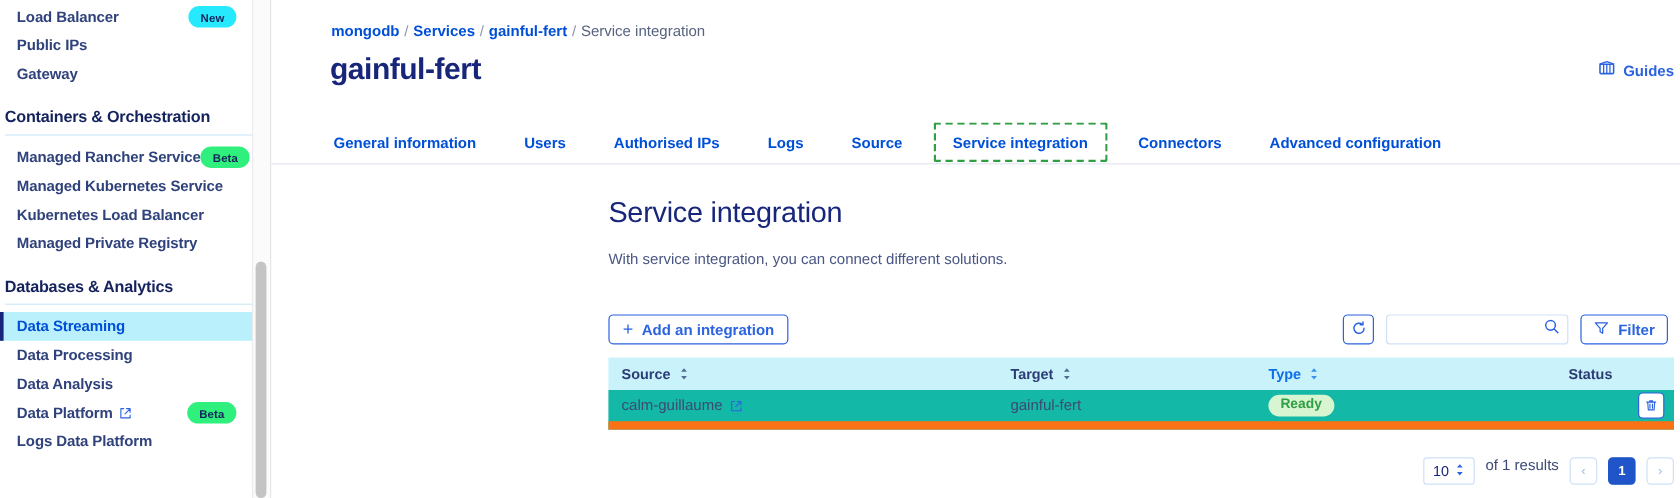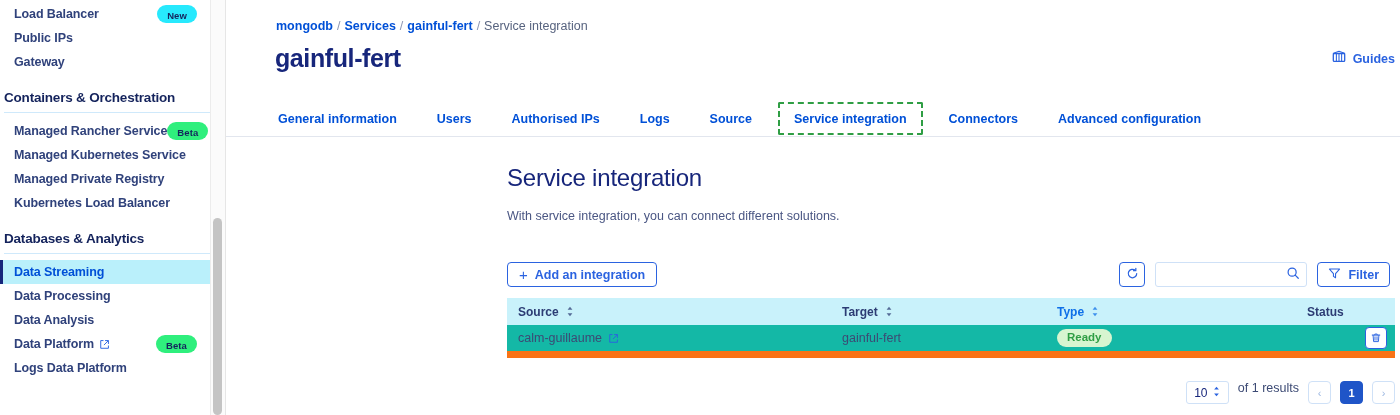--- a/index.html
+++ b/index.html
@@ -273,24 +273,24 @@
         <div class="sb-section">Containers &amp; Orchestration</div>
         <div class="sb-rule"></div>
         <div class="sb-item">
           <span class="lbl">Managed Rancher Service</span>
           <span class="badge beta">Beta</span>
         </div>
         <div class="sb-item">
           <span class="lbl">Managed Kubernetes Service</span>
         </div>
         <div class="sb-item">
+          <span class="lbl">Kubernetes Load Balancer</span>
+        </div>
+        <div class="sb-item">
           <span class="lbl">Managed Private Registry</span>
-        </div>
-        <div class="sb-item">
-          <span class="lbl">Kubernetes Load Balancer</span>
         </div>
         <div class="sb-gap"></div>
         <div class="sb-section">Databases &amp; Analytics</div>
         <div class="sb-rule"></div>
         <div class="sb-item active">
           <span class="lbl">Data Streaming</span>
         </div>
         <div class="sb-item">
           <span class="lbl">Data Processing</span>
         </div>

